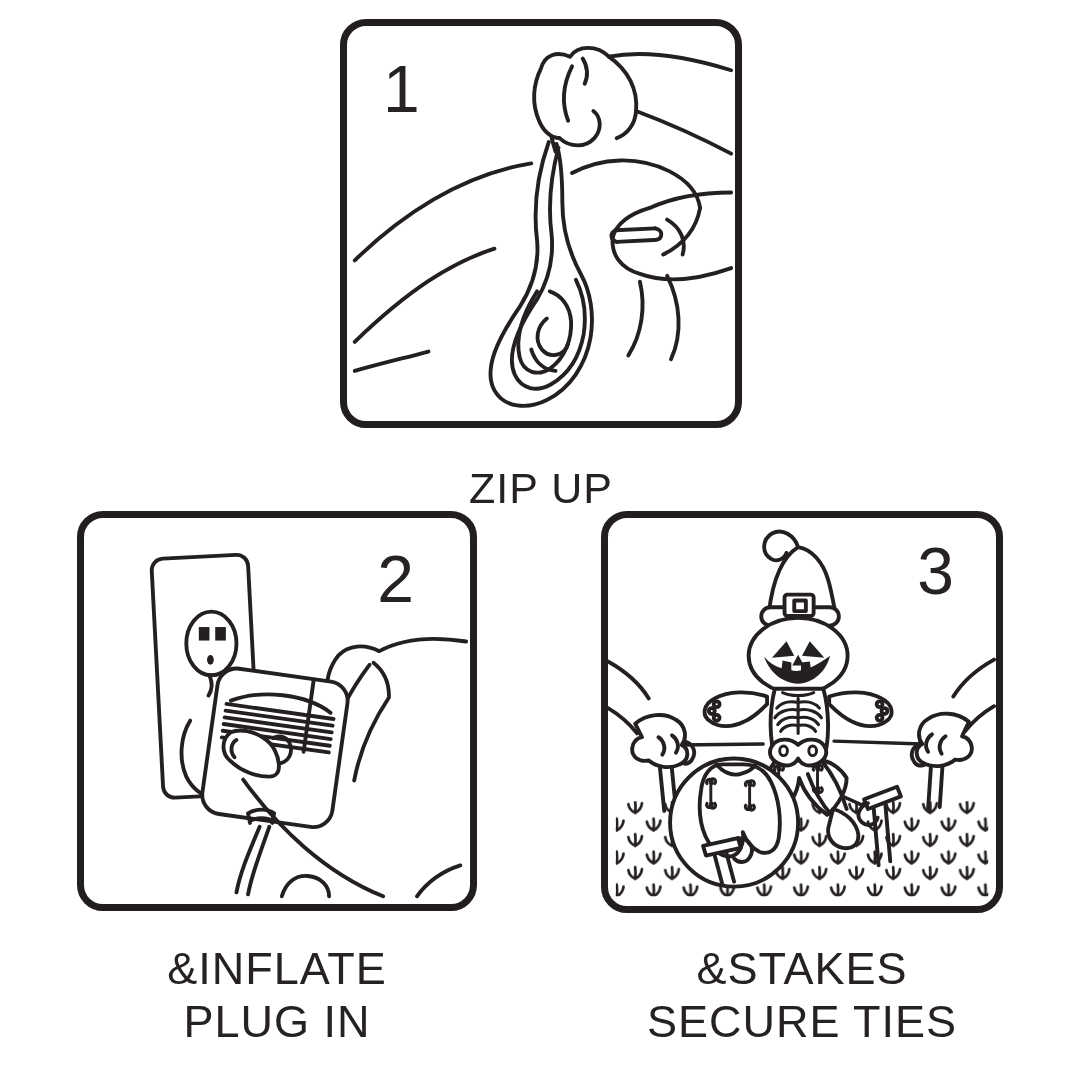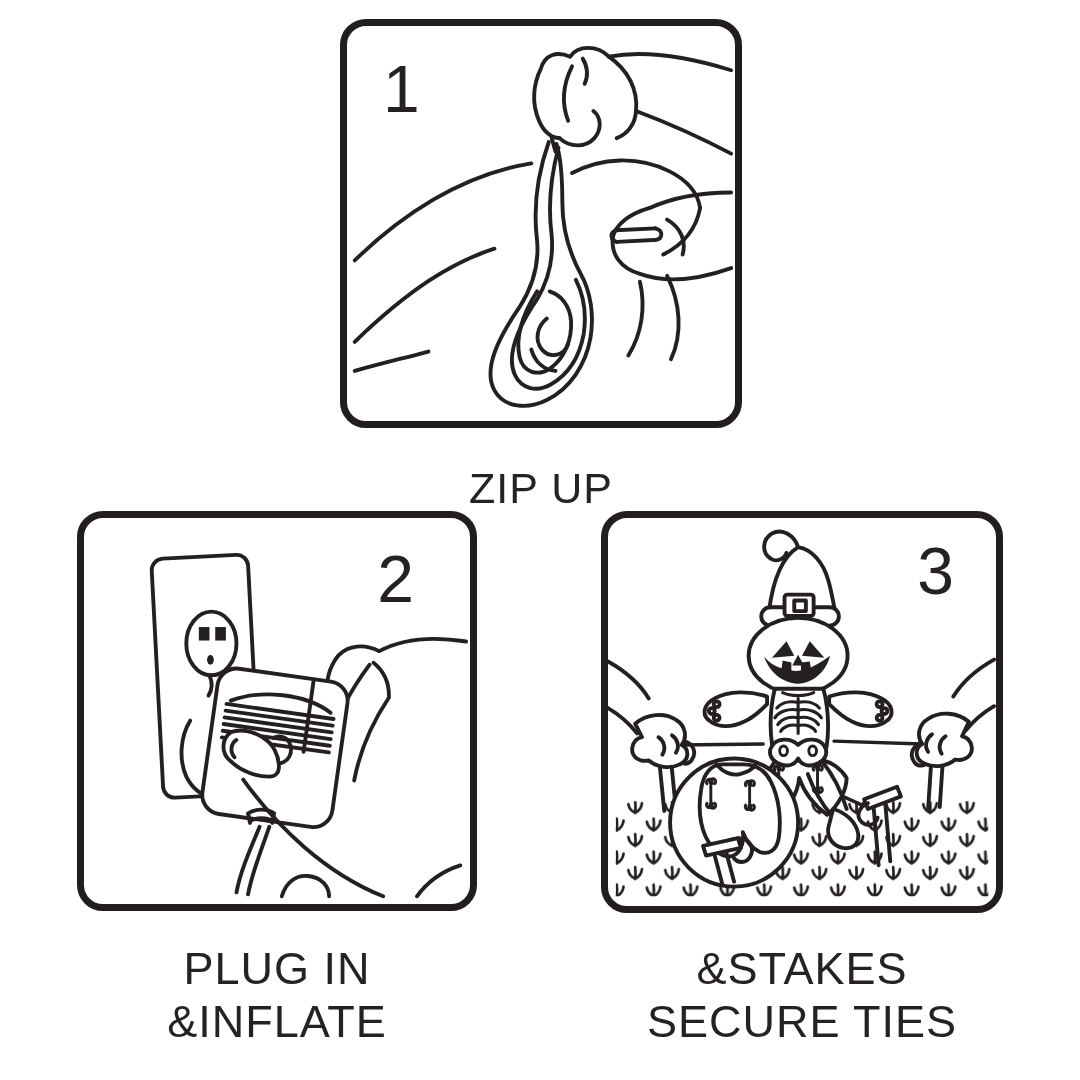--- a/index.html
+++ b/index.html
@@ -107,22 +107,22 @@
           <path d="M 170 306 C 178 301 190 301 197 306 M 172 314 C 179 310 189 310 196 314 M 170 306 L 172 316 M 197 306 L 195 316"></path>
           <path d="M 182 320 C 172 344 162 366 158 388"></path>
           <path d="M 192 320 C 183 346 174 368 170 390"></path>
         </g>
       </g>
     </svg>
     <div class="step-num" style="right:56px;top:28px;">2</div>
   </div>
 
   <div class="caption" style="left:77px;top:942px;width:400px;">
+    <div>&amp;INFLATE</div>
     <div>PLUG IN</div>
-    <div>&amp;INFLATE</div>
   </div>
 
   <div class="panel" style="left:601px;top:511px;width:402px;height:402px;">
     <svg viewBox="0 0 400 400">
       <defs>
         <pattern id="grassP" patternUnits="userSpaceOnUse" width="38" height="34">
           <g fill="none" stroke="#241f20" stroke-width="2.8" stroke-linecap="round">
             <path d="M 9 16 C 9.5 11 9.5 8 9 4 M 9 16 C 13 14 15.5 10.5 16 6 M 9 16 C 5 14 2.5 10.5 2 7"></path>
             <path d="M 28 32 C 28.5 27 28.5 24 28 20 M 28 32 C 32 30 34.5 26.5 35 22 M 28 32 C 24 30 21.5 26.5 21 23"></path>
           </g>

